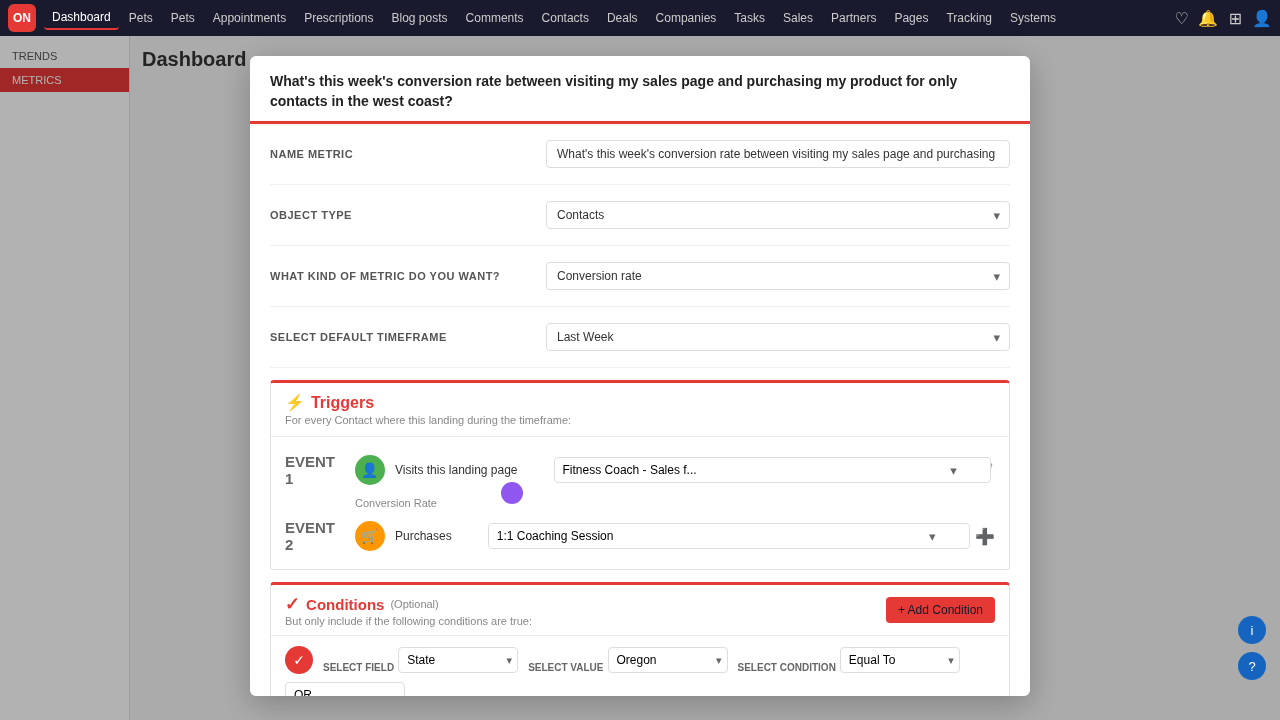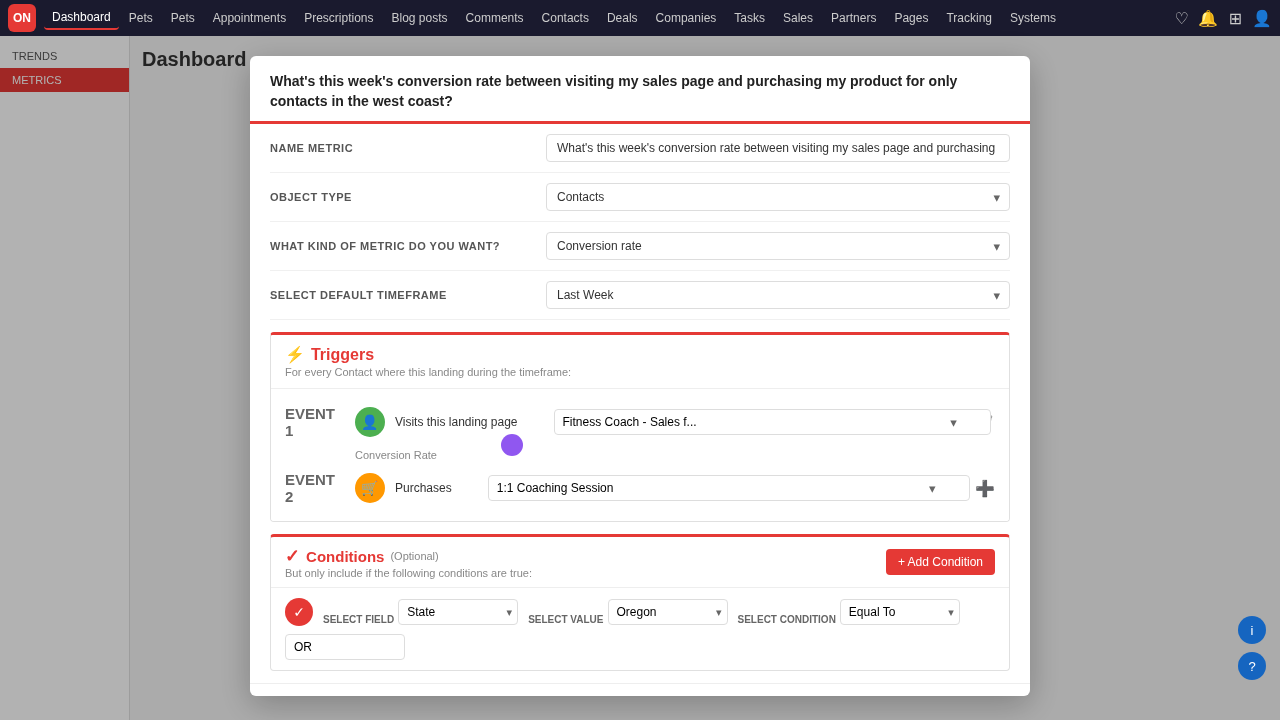--- a/index.html
+++ b/index.html
@@ -104,21 +104,21 @@
       line-height: 1.4;
     }
 
     
     .form-section {
       padding: 0 20px;
     }
     .form-row {
       display: flex;
       align-items: center;
-      padding: 10px 0;
+      padding: 16px 0;
       border-bottom: 1px solid #f0f0f0;
       gap: 16px;
     }
     .form-label {
       width: 260px;
       font-size: 11px;
       font-weight: 600;
       color: #555;
       text-transform: uppercase;
       letter-spacing: 0.5px;
@@ -301,21 +301,21 @@
       font-size: 11px;
       color: #888;
       font-weight: normal;
     }
     .conditions-subtitle {
       font-size: 11px;
       color: #888;
     }
     .add-condition-btn {
       background: #e53935;
-      color: #ffffff;
+      color: #0f172a;
       border: none;
       padding: 6px 12px;
       border-radius: 4px;
       font-size: 12px;
       cursor: pointer;
       display: flex;
       align-items: center;
       gap: 4px;
     }
     .conditions-body {

